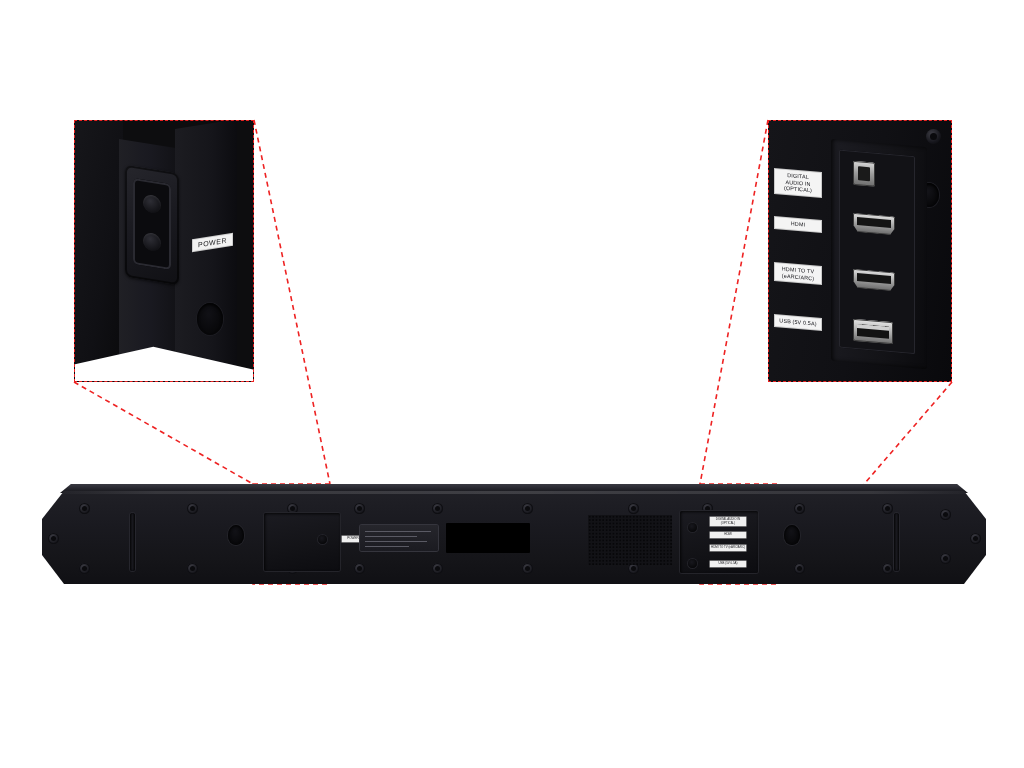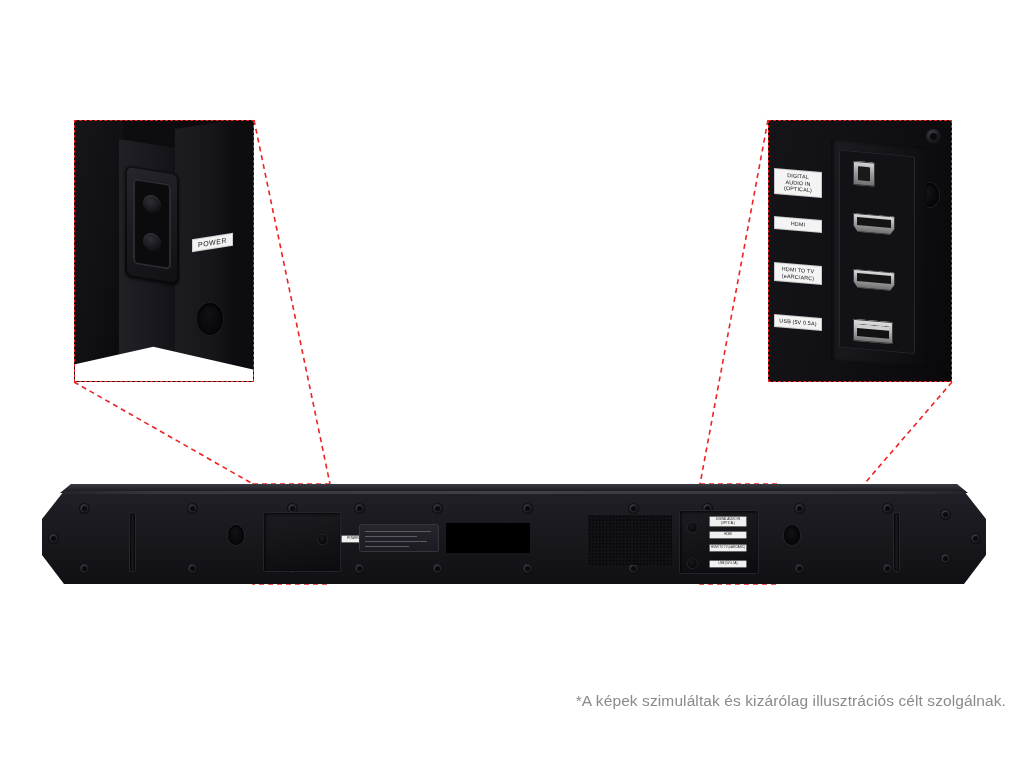--- a/index.html
+++ b/index.html
@@ -496,15 +496,14 @@
 
       <div class="sb-grille"></div>
 
       <div class="sb-port-label s1">DIGITAL AUDIO IN (OPTICAL)</div>
       <div class="sb-port-label s2">HDMI</div>
       <div class="sb-port-label s3">HDMI TO TV (eARC/ARC)</div>
       <div class="sb-port-label s4">USB (5V 0.5A)</div>
     </div>
   </div>
 
-  <div id="caption">*A képek szimuláltak és kizárólag illusztrációs célt szolgálnak.</div>
 
 </div>
 
 </body></html>

